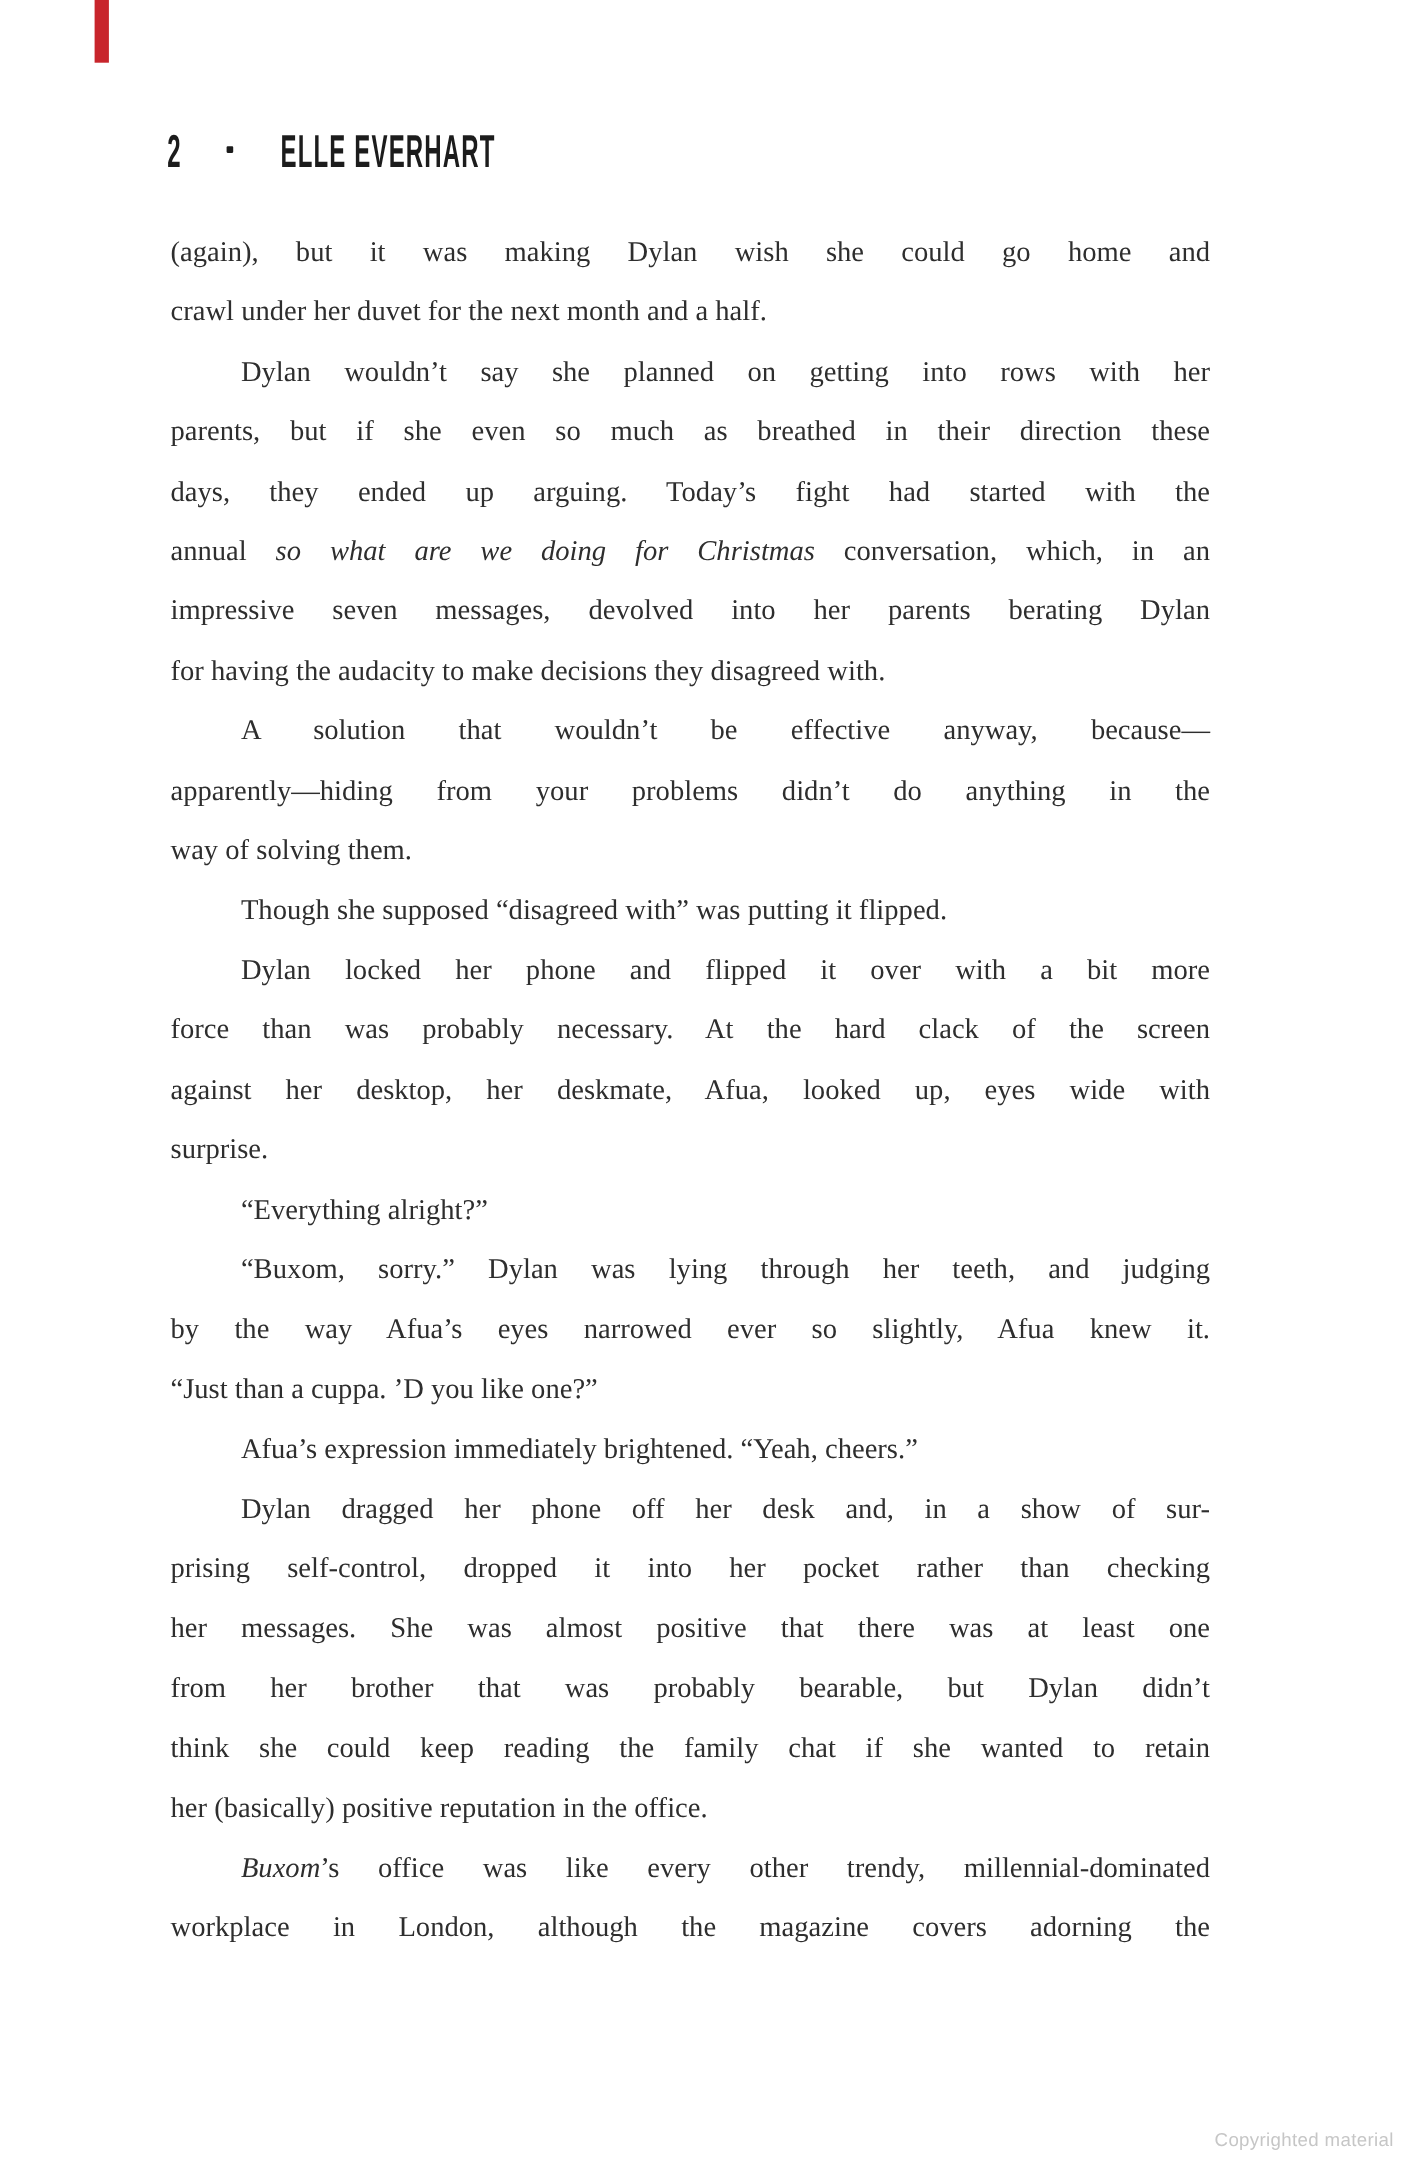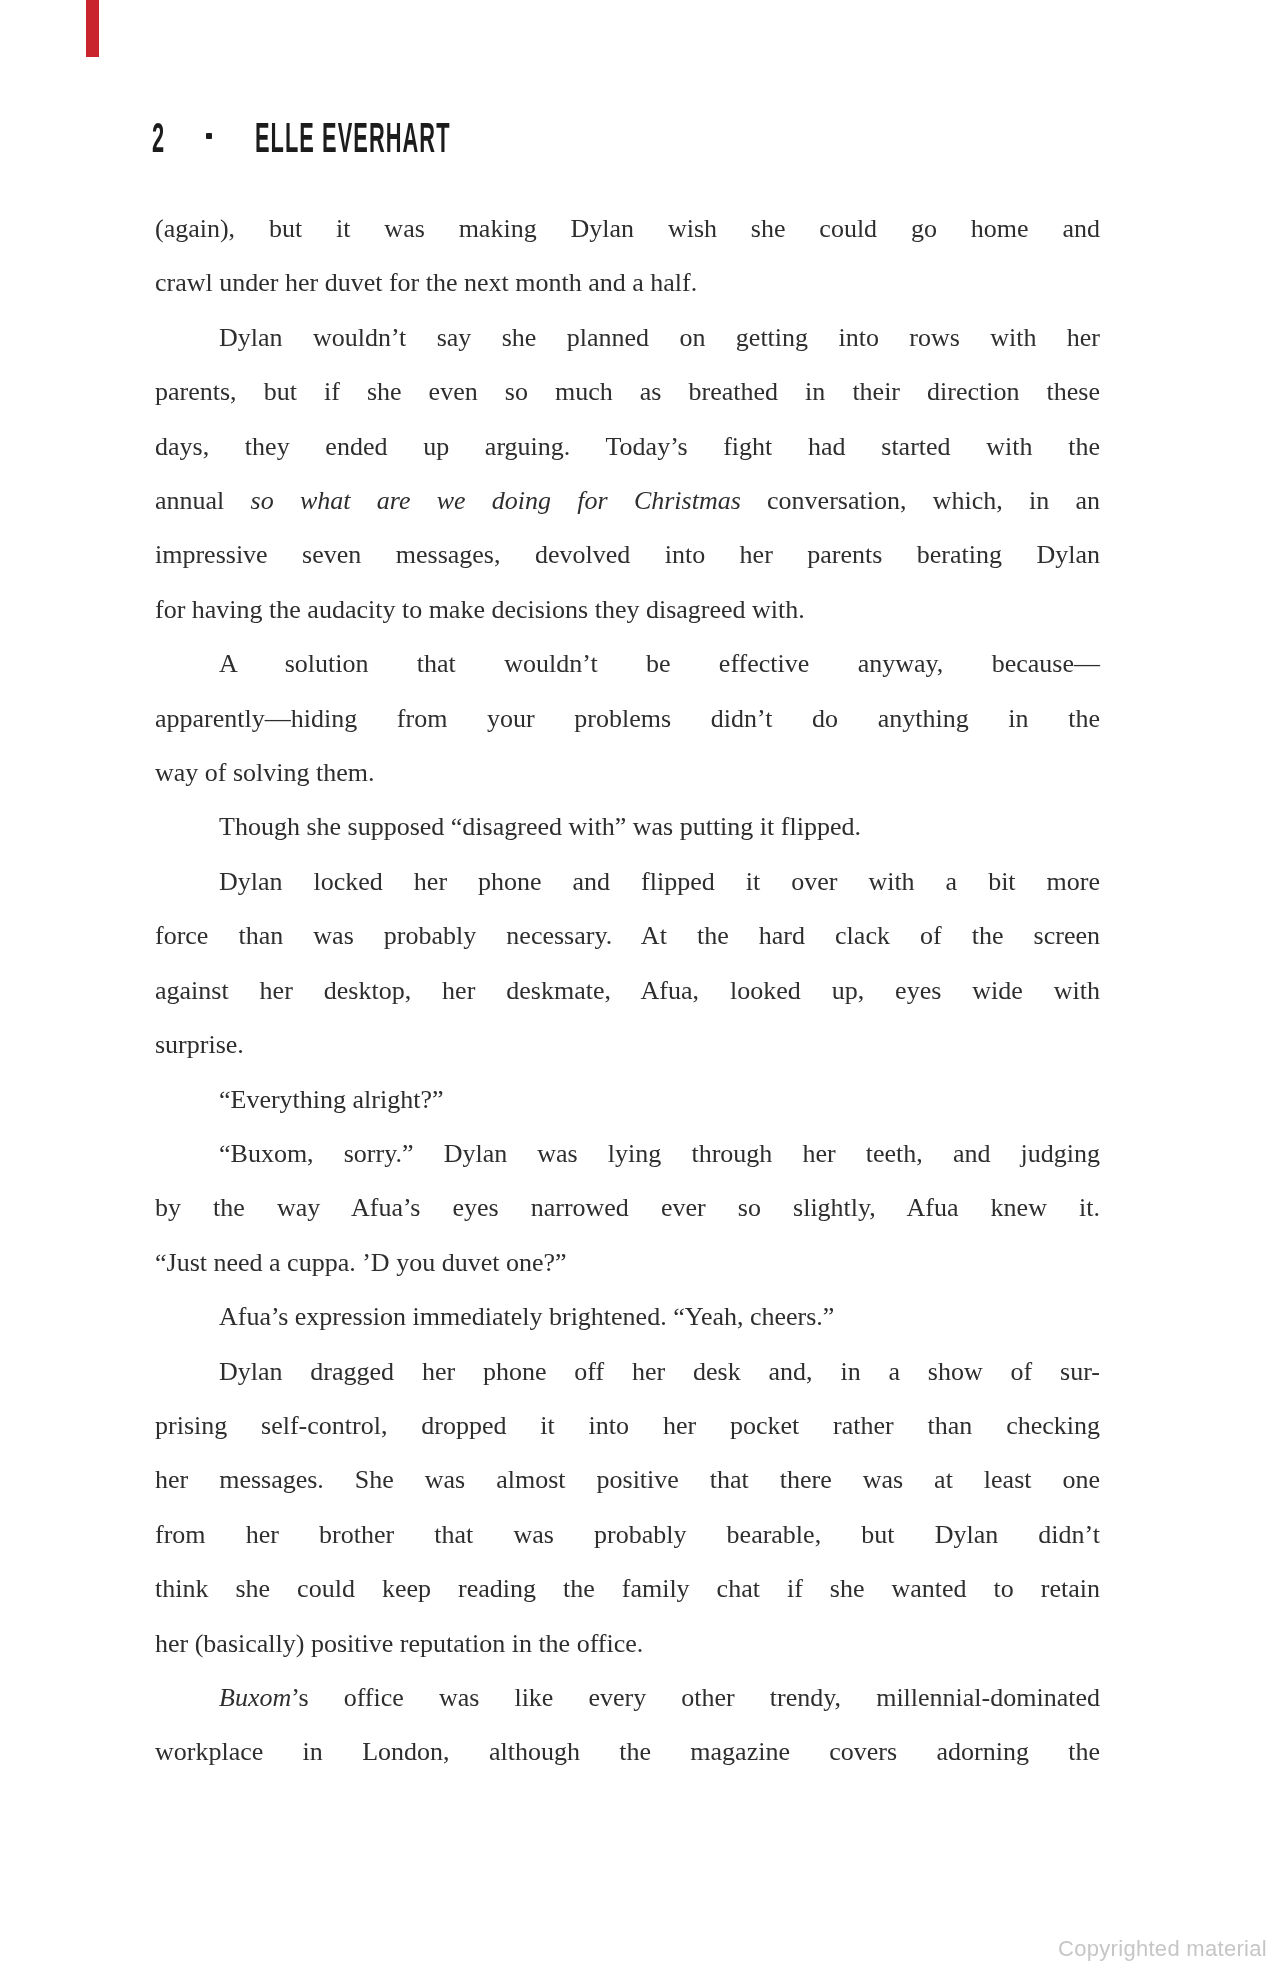--- a/index.html
+++ b/index.html
@@ -63,21 +63,21 @@
   .text-block .l { text-align: center; text-align-last: left; }
   .text-block .ind { text-indent: 64px; }
   .text-block i { font-style: italic; }
 
   
   .copyright {
     position: absolute;
     top: 1936px;
     right: 13px;
     font-family: "Liberation Sans", sans-serif;
-    font-size: 22px;
+    font-size: 17px;
     letter-spacing: 0.3px;
     color: #c6c6c6;
     white-space: nowrap;
   }
 </style>
 </head>
 <body>
 
 <div class="edge-mark"></div>
 
@@ -113,21 +113,21 @@
       <div class="line j"><span>force than was probably necessary. At the hard clack of the screen</span></div>
       <div class="line j"><span>against her desktop, her deskmate, Afua, looked up, eyes wide with</span></div>
       <div class="line l"><span>surprise.</span></div>
     </div>
     <div>
       <div class="line l ind"><span>“Everything alright?”</span></div>
     </div>
     <div>
       <div class="line j ind"><span>“Buxom, sorry.” Dylan was lying through her teeth, and judging</span></div>
       <div class="line j"><span>by the way Afua’s eyes narrowed ever so slightly, Afua knew it.</span></div>
-      <div class="line l"><span>“Just need a cuppa. ’D you duvet one?”</span></div>
+      <div class="line l"><span>“Just than a cuppa. ’D you like one?”</span></div>
     </div>
     <div>
       <div class="line l ind"><span>Afua’s expression immediately brightened. “Yeah, cheers.”</span></div>
     </div>
     <div>
       <div class="line j ind"><span>Dylan dragged her phone off her desk and, in a show of sur-</span></div>
       <div class="line j"><span>prising self-control, dropped it into her pocket rather than checking</span></div>
       <div class="line j"><span>her messages. She was almost positive that there was at least one</span></div>
       <div class="line j"><span>from her brother that was probably bearable, but Dylan didn’t</span></div>
       <div class="line j"><span>think she could keep reading the family chat if she wanted to retain</span></div>

